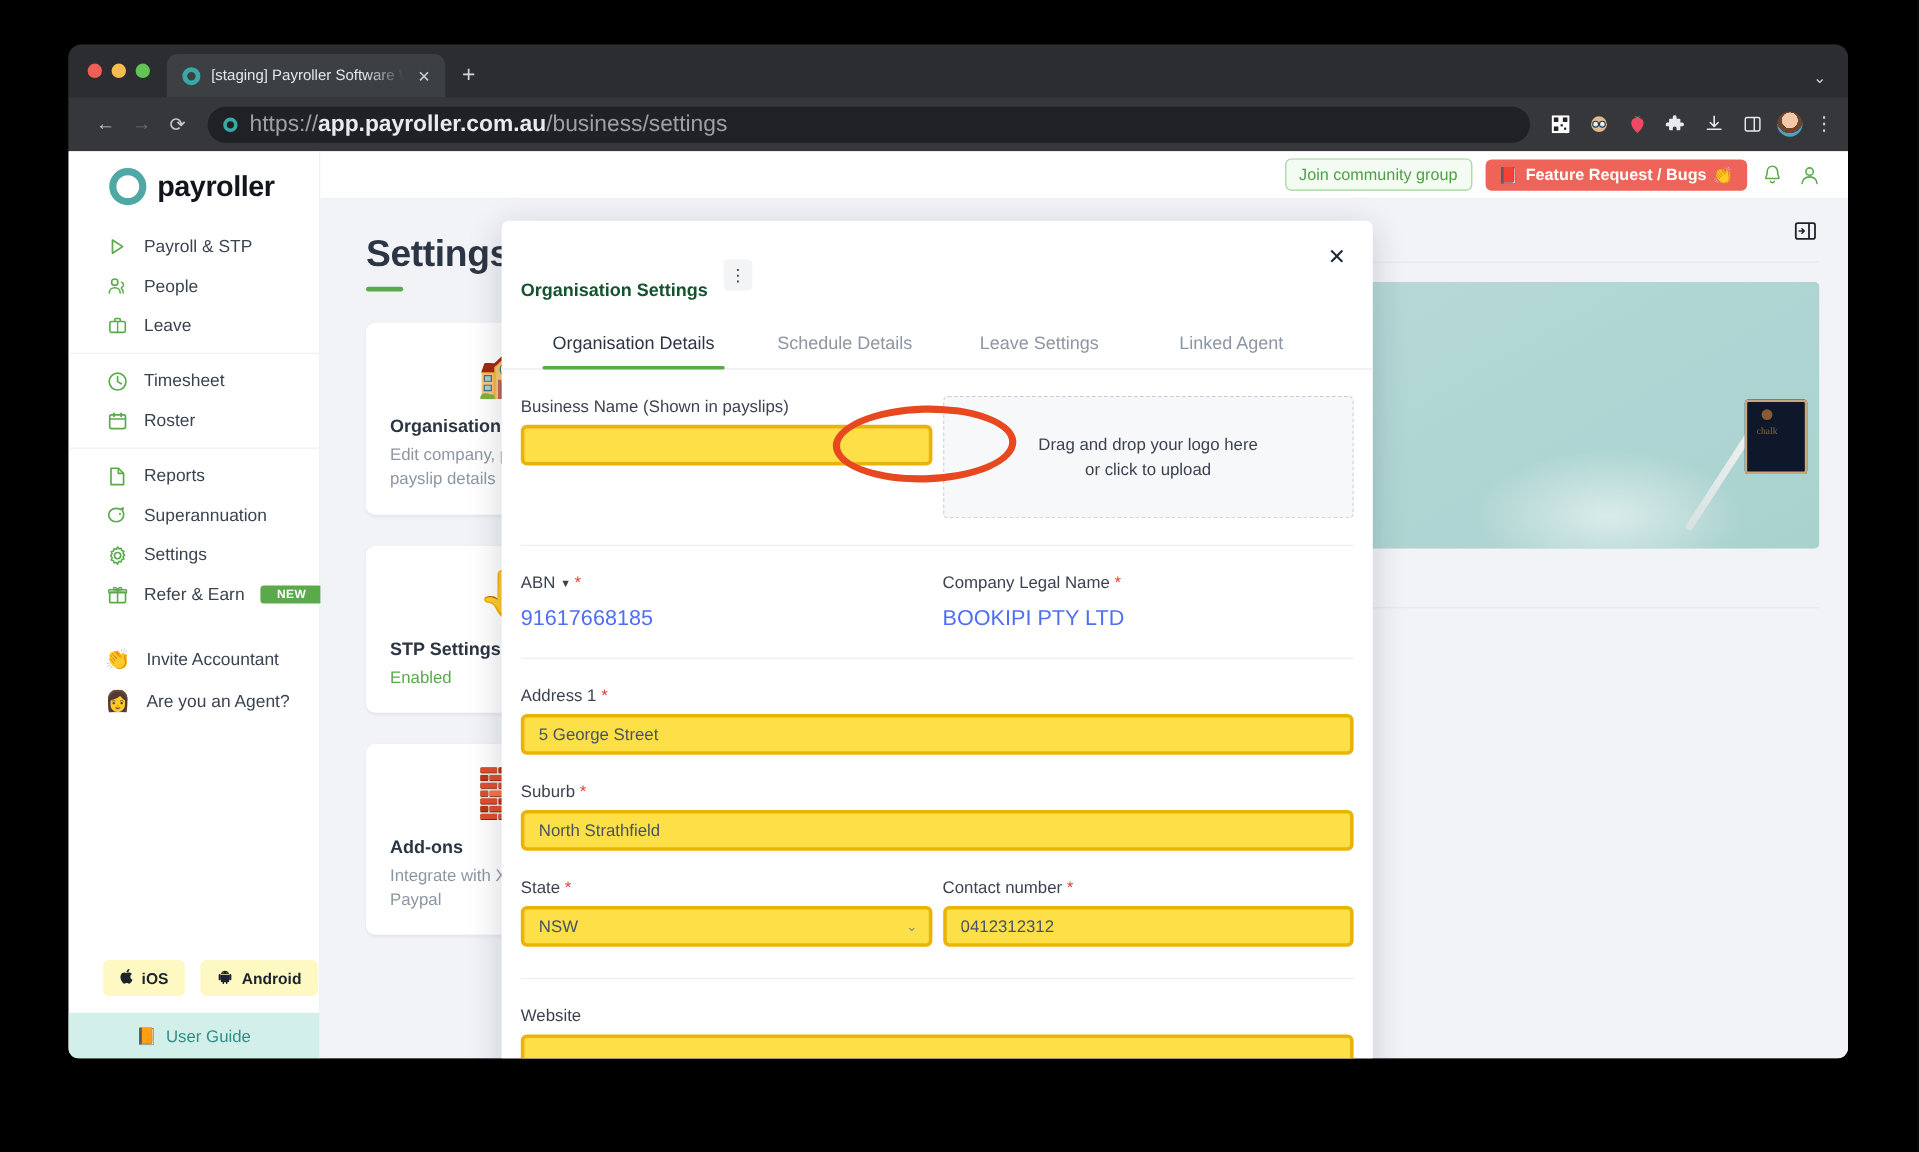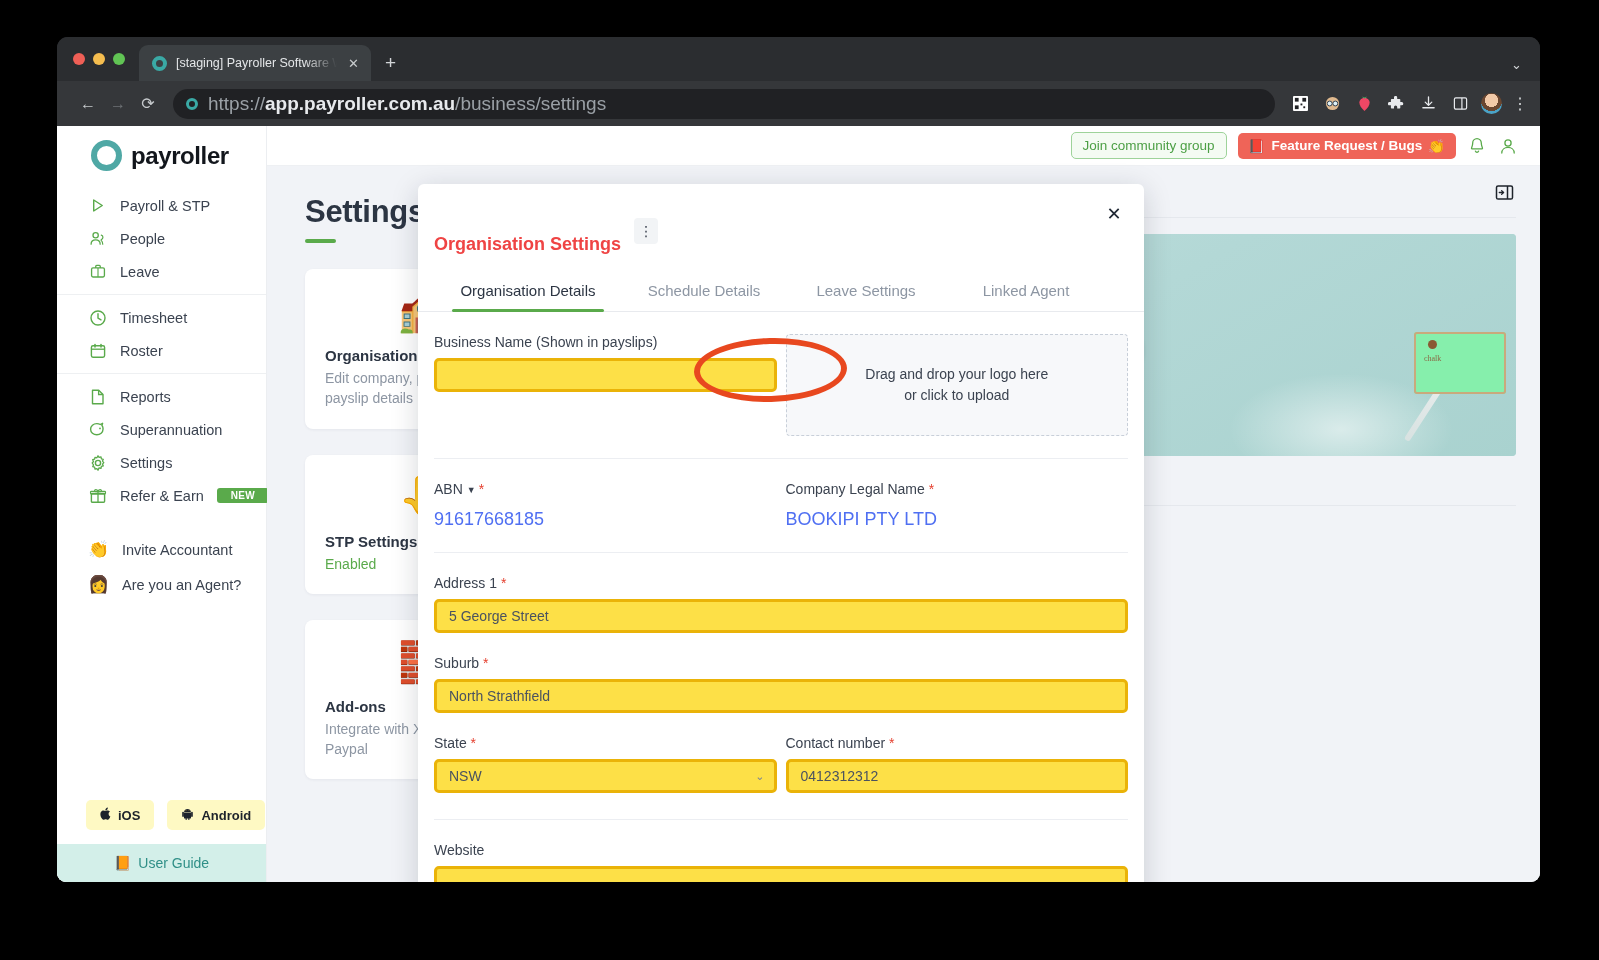--- a/index.html
+++ b/index.html
@@ -208,22 +208,22 @@
       repeating-linear-gradient(to right, rgba(0,0,0,.07) 0 1px, transparent 1px 15px),
       repeating-linear-gradient(to bottom, rgba(0,0,0,.07) 0 1px, transparent 1px 17px);
     box-shadow: 0 3px 8px rgba(0,0,0,.12);
   }
   .pencil {
     position: absolute; right: 74px; bottom: 6px; width: 6px; height: 120px;
     background: linear-gradient(180deg,#f2f4f4,#d8e2e1); transform: rotate(33deg);
     border-radius: 3px;
   }
   .chalkbox {
-    position: absolute; right: 10px; bottom: 62px; width: 92px; height: 62px;
-    background: #86efac; border-radius: 3px; box-shadow: inset 0 0 0 2px #c9a97c;
+    position: absolute; right: 10px; bottom: 62px; width: 52px; height: 62px;
+    background: #0f172a; border-radius: 3px; box-shadow: inset 0 0 0 2px #c9a97c;
   }
   .chalk-dot { position:absolute; left: 14px; top: 8px; width: 9px; height:9px; border-radius:50%; background:#8a5a33;}
   .chalk-text { position:absolute; left: 10px; top: 22px; font-size: 8px; color:#8a6a45; font-family:"Liberation Serif",serif;}
   .video-text {
     position: absolute; left: -42px; top: 64px;
     font-size: 30px; font-weight: 700; color: #30353a; line-height: 1.17;
     letter-spacing: -0.4px; white-space: nowrap;
   }
   .play-btn {
     position: absolute; left: 50%; top: 52%; transform: translate(-50%,-50%);
@@ -248,21 +248,21 @@
     position: absolute; left: 361px; top: 58px;
     width: 726px; height: 730px;
     background: #fff; border-radius: 6px 6px 0 0;
     box-shadow: 0 6px 28px rgba(20,28,45,0.18);
     overflow: hidden; z-index: 20;
     display: flex; flex-direction: column;
   }
   .modal-head {
     display: flex; align-items: center; padding: 22px 22px 0 16px; position: relative;
   }
-  .modal-title { font-size: 18px; font-weight: 700; color: #ef4444; margin-top: 28px; }
+  .modal-title { font-size: 15px; font-weight: 700; color: #14532d; margin-top: 28px; }
   .kebab-btn {
     margin-left: 13px; width: 24px; height: 26px; border-radius: 4px; background: #f2f4f6;
     display: flex; align-items: center; justify-content: center; cursor: pointer;
   }
   .kebab-btn span { font-size: 14px; color: #3b4350; line-height: 1; }
   .modal-close {
     position: absolute; right: 18px; top: 18px; width: 24px; height: 24px;
     display: flex; align-items: center; justify-content: center;
     font-size: 18px; color: #1f2733; cursor: pointer; font-weight: 300;
   }

